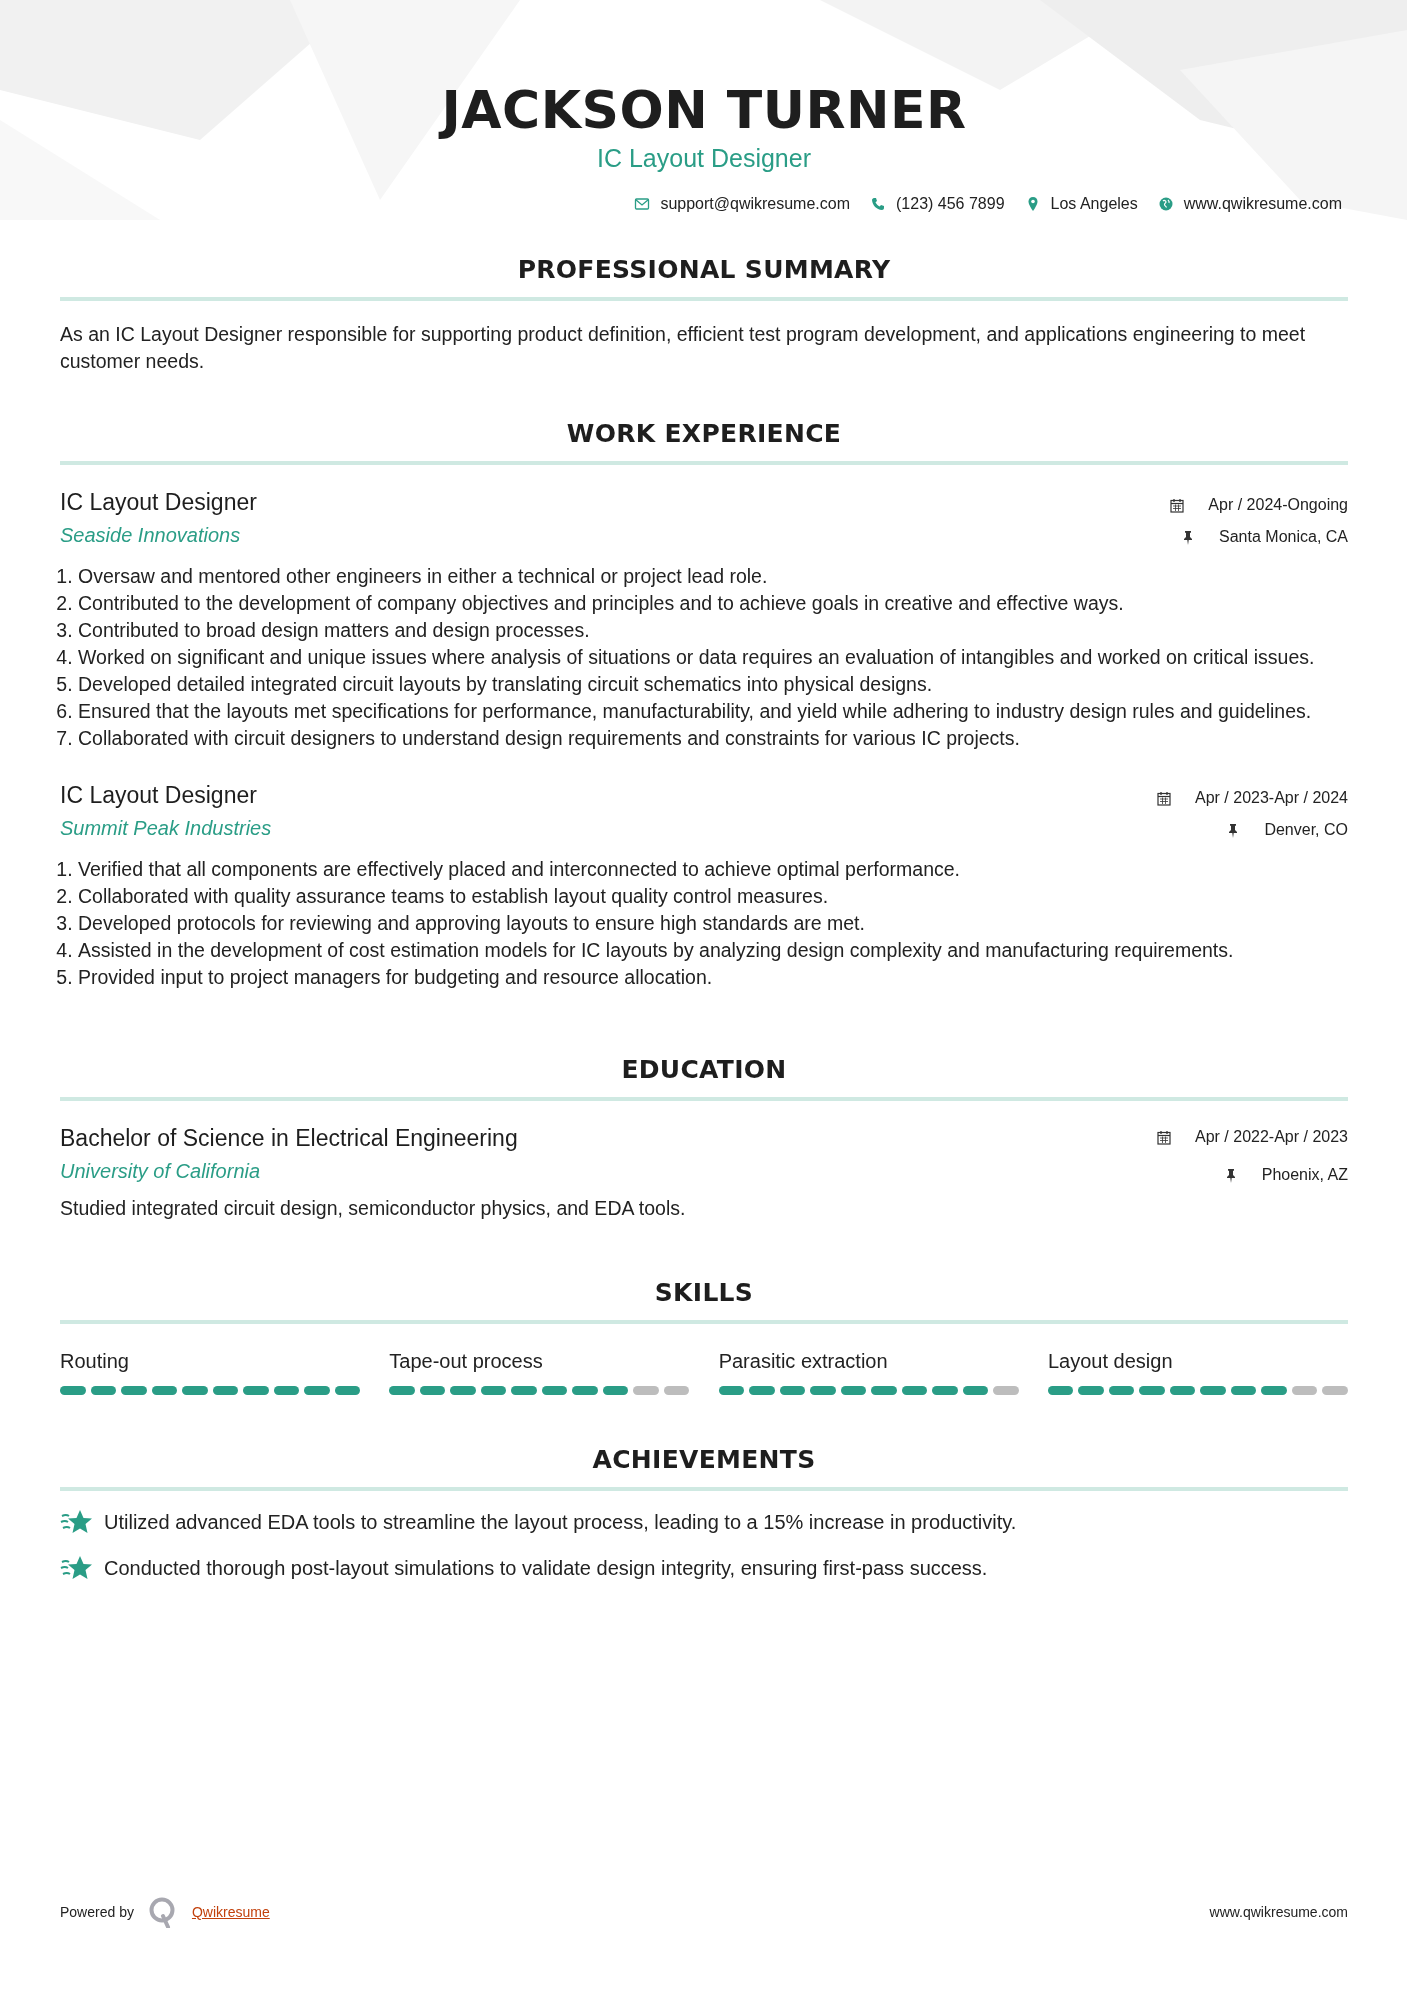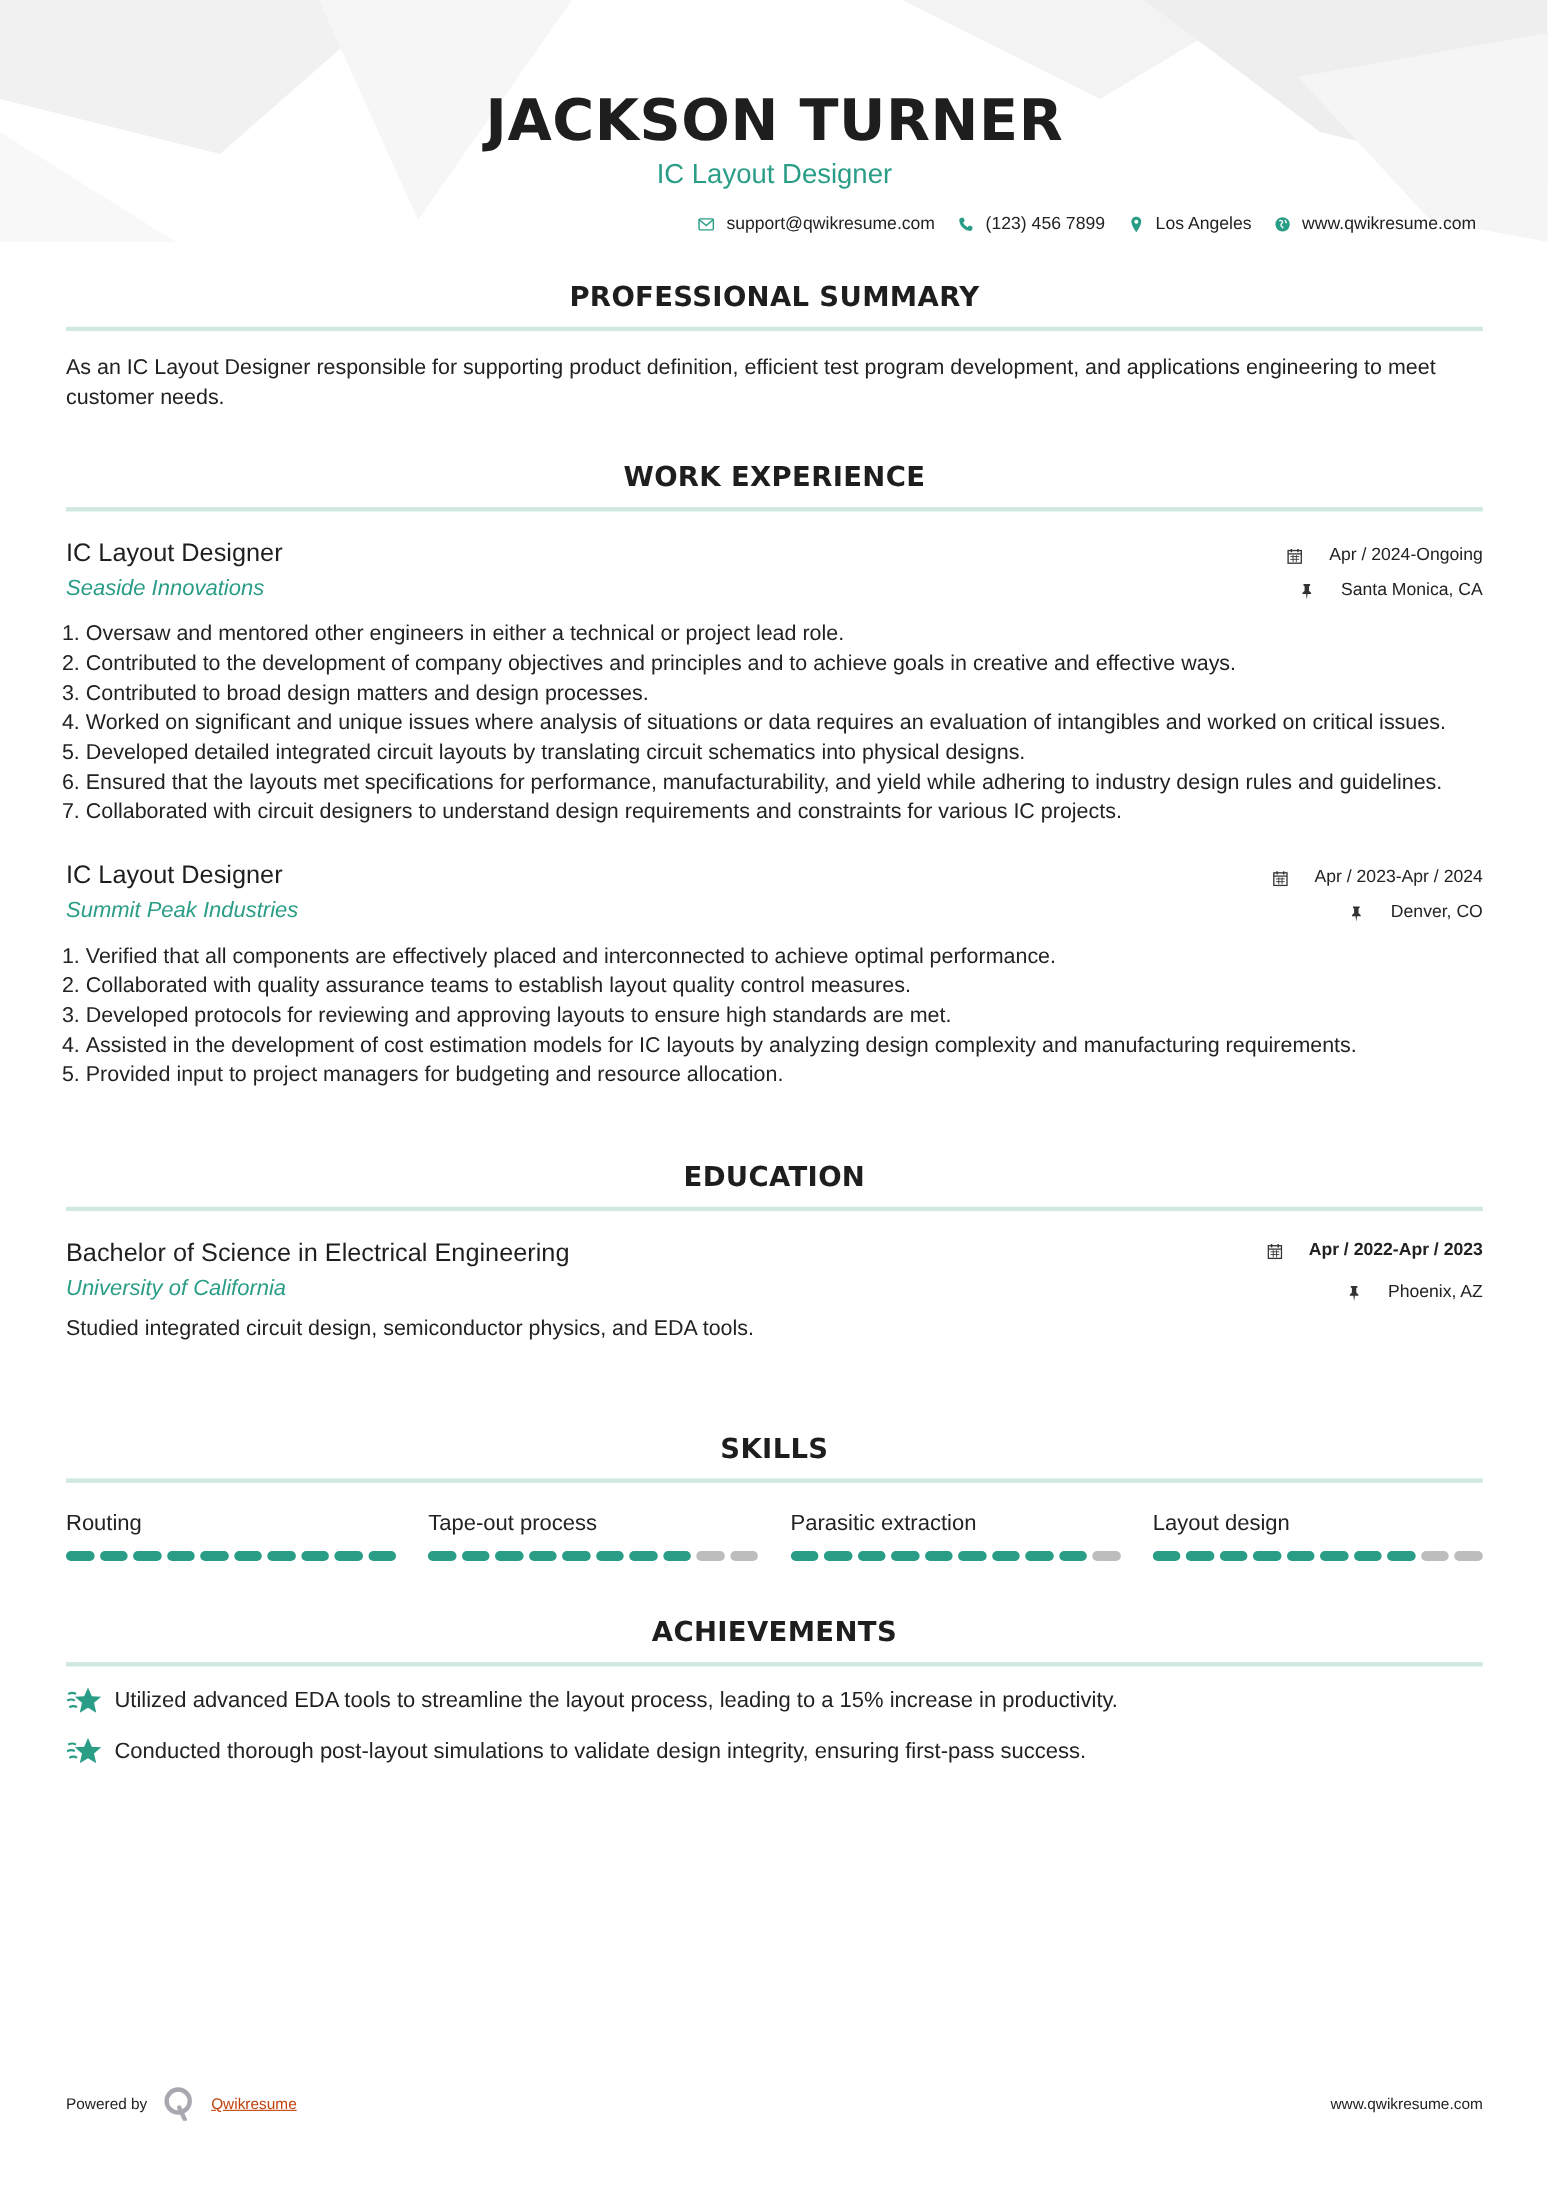--- a/index.html
+++ b/index.html
@@ -206,21 +206,21 @@
   <div style="margin-top:64px;">
     <div class="section-title">EDUCATION</div>
     <div class="rule"></div>
     <div class="entry" style="margin-top:22px;">
       <div class="entry-head">
         <div>
           <div class="entry-title">Bachelor of Science in Electrical Engineering</div>
           <div class="entry-org">University of California</div>
         </div>
         <div class="meta">
-          <div class="meta-row" style="margin-top:2px;font-weight:bold;">
+          <div class="meta-row" style="margin-top:2px;">
             <span>
               <svg viewBox="0 0 14 15">
                   <rect x="1" y="2.5" width="12" height="11.5" fill="none" stroke="#333" stroke-width="1.2"></rect>
                   <line x1="1" y1="5.5" x2="13" y2="5.5" stroke="#333" stroke-width="1.2"></line>
                   <line x1="4" y1="1" x2="4" y2="4" stroke="#333" stroke-width="1.3"></line>
                   <line x1="10" y1="1" x2="10" y2="4" stroke="#333" stroke-width="1.3"></line>
                   <path d="M3 8 H11 M3 10.5 H11 M5.5 6.5 V13 M8.5 6.5 V13" stroke="#333" stroke-width="0.8"></path>
                 </svg>
             </span>
             <span>Apr / 2022-Apr / 2023</span>
@@ -232,21 +232,21 @@
                 </svg>
             </span>
             <span>Phoenix, AZ</span>
           </div>
         </div>
       </div>
       <div class="summary" style="margin-top:8px;">Studied integrated circuit design, semiconductor physics, and EDA tools.</div>
     </div>
   </div>
 
-  <div style="margin-top:80px;">
+  <div style="margin-top:56px;">
     <div class="section-title">SKILLS</div>
     <div class="rule"></div>
     <div class="skills" id="skills">
       <div class="skill">
         <div class="skill-name">Routing</div>
         <div class="bar">
             <span class="seg on"></span>
             <span class="seg on"></span>
             <span class="seg on"></span>
             <span class="seg on"></span>

